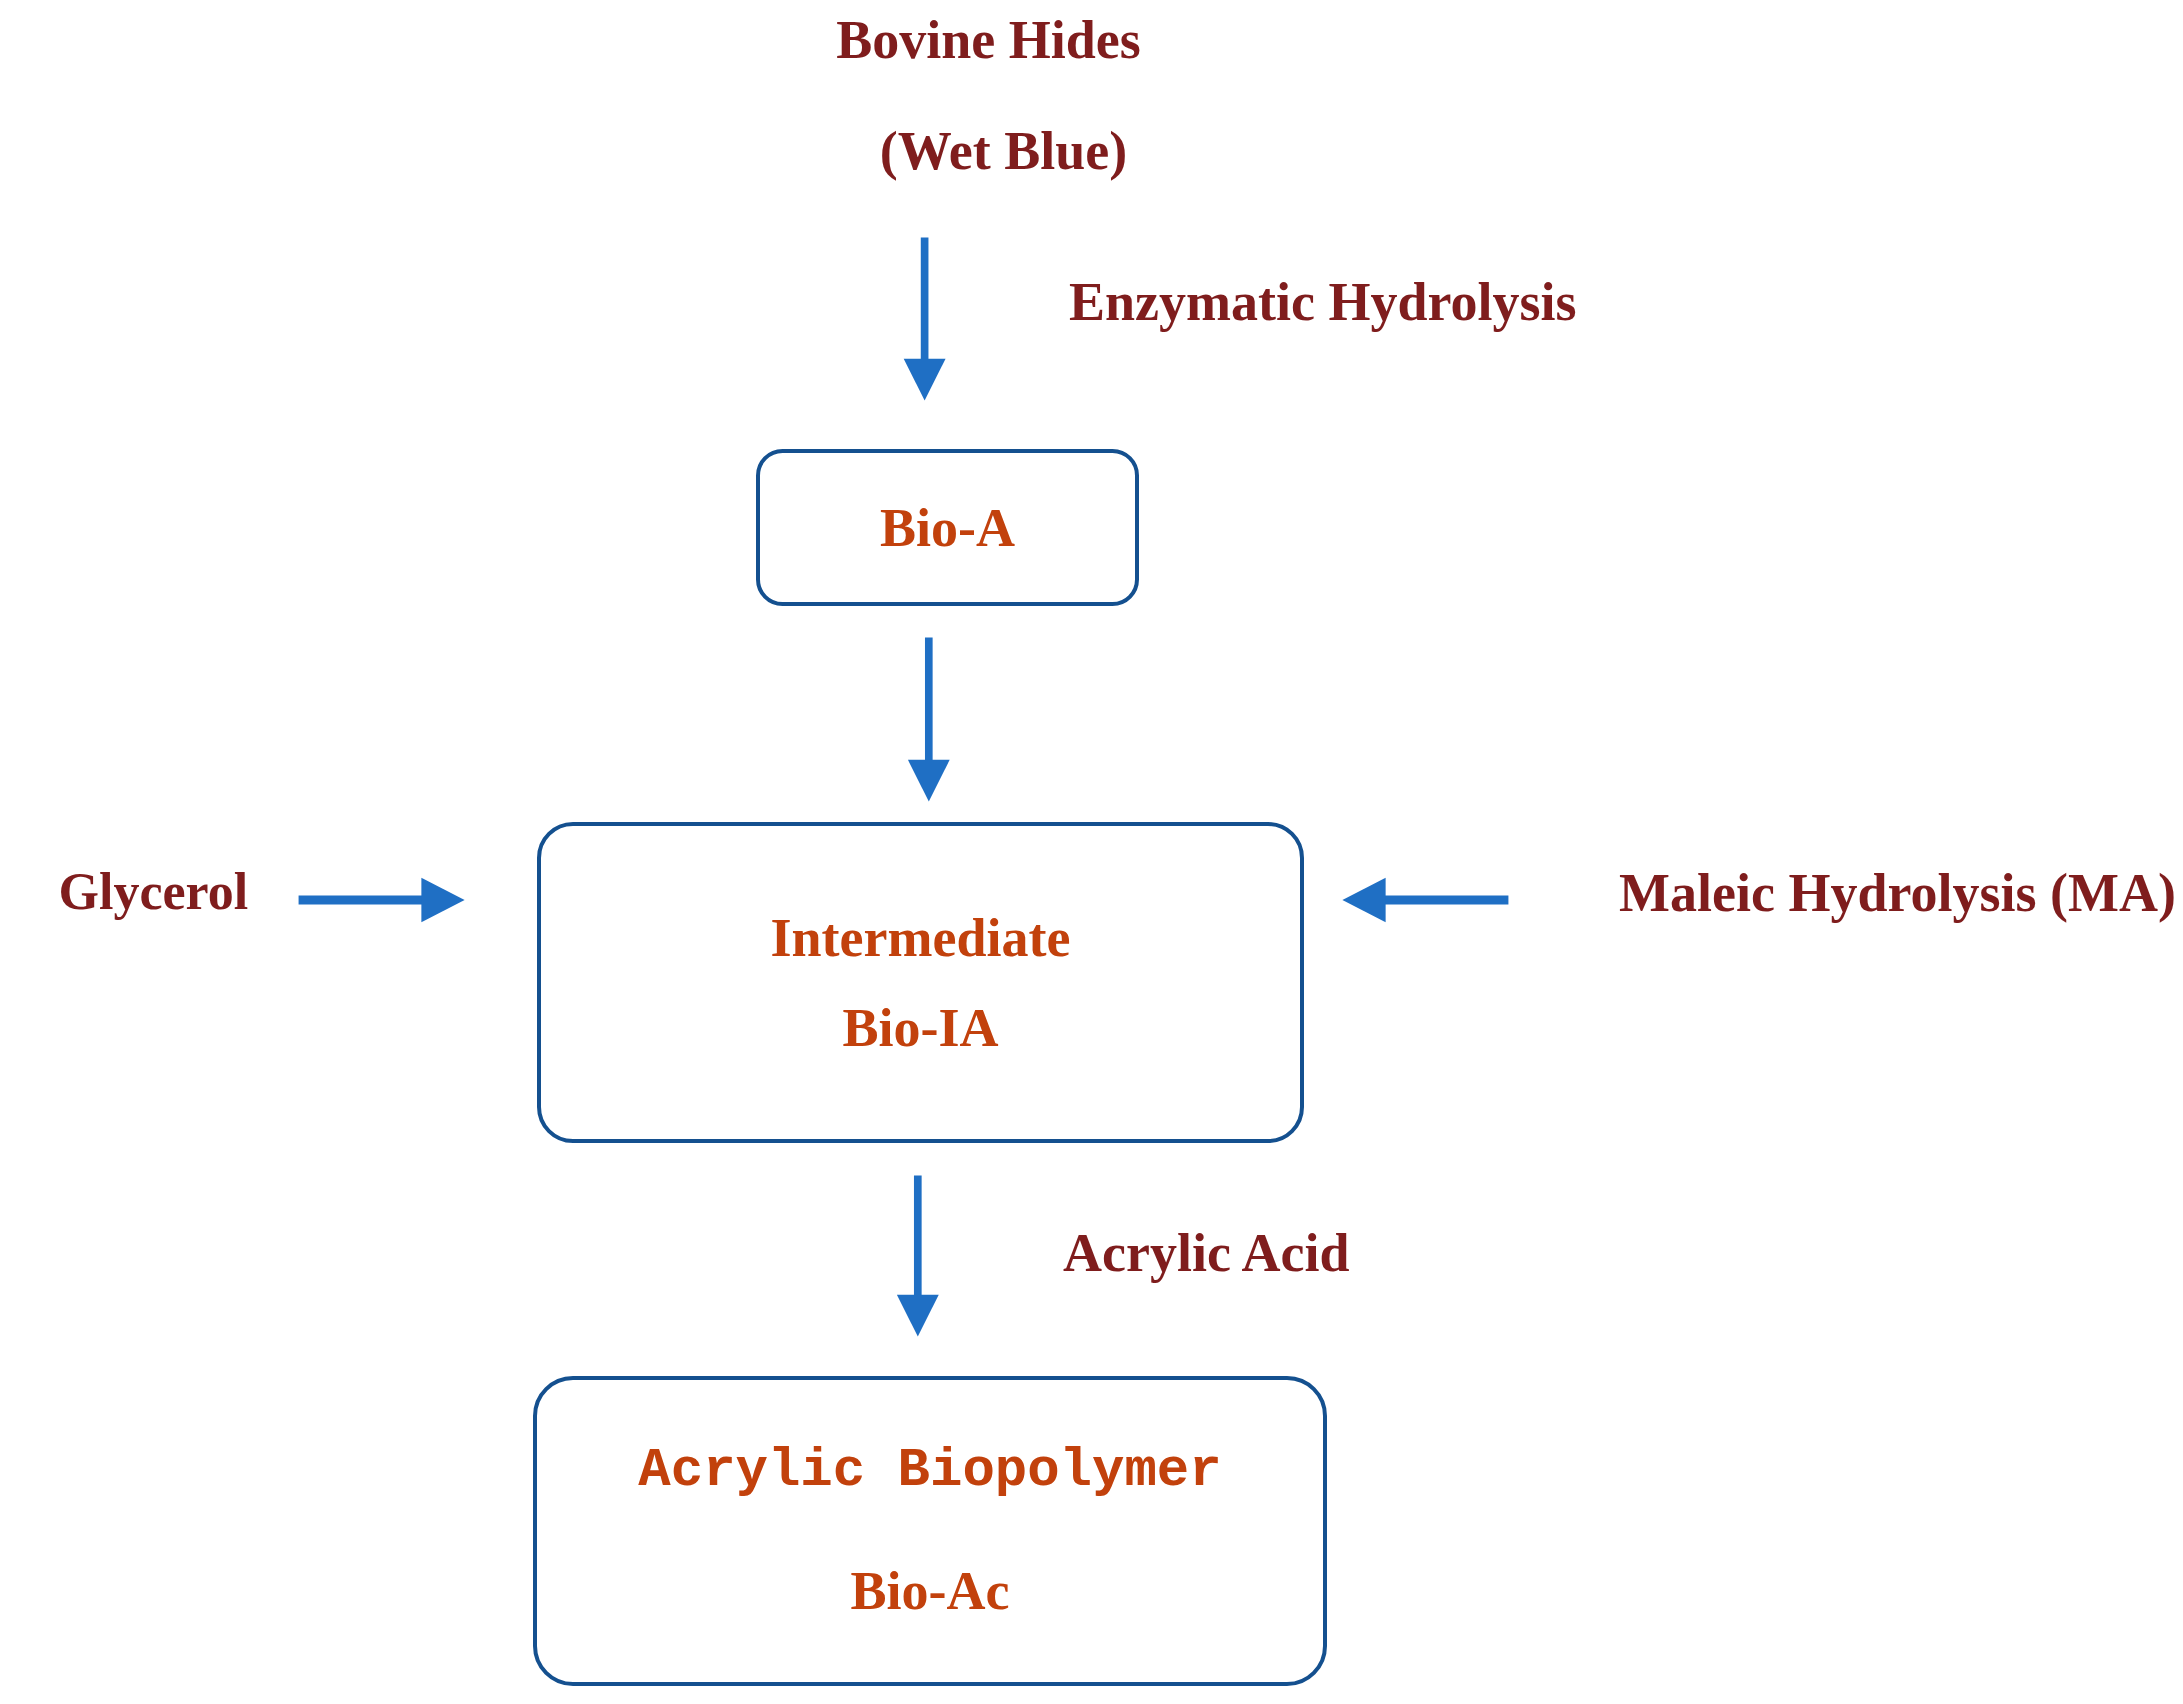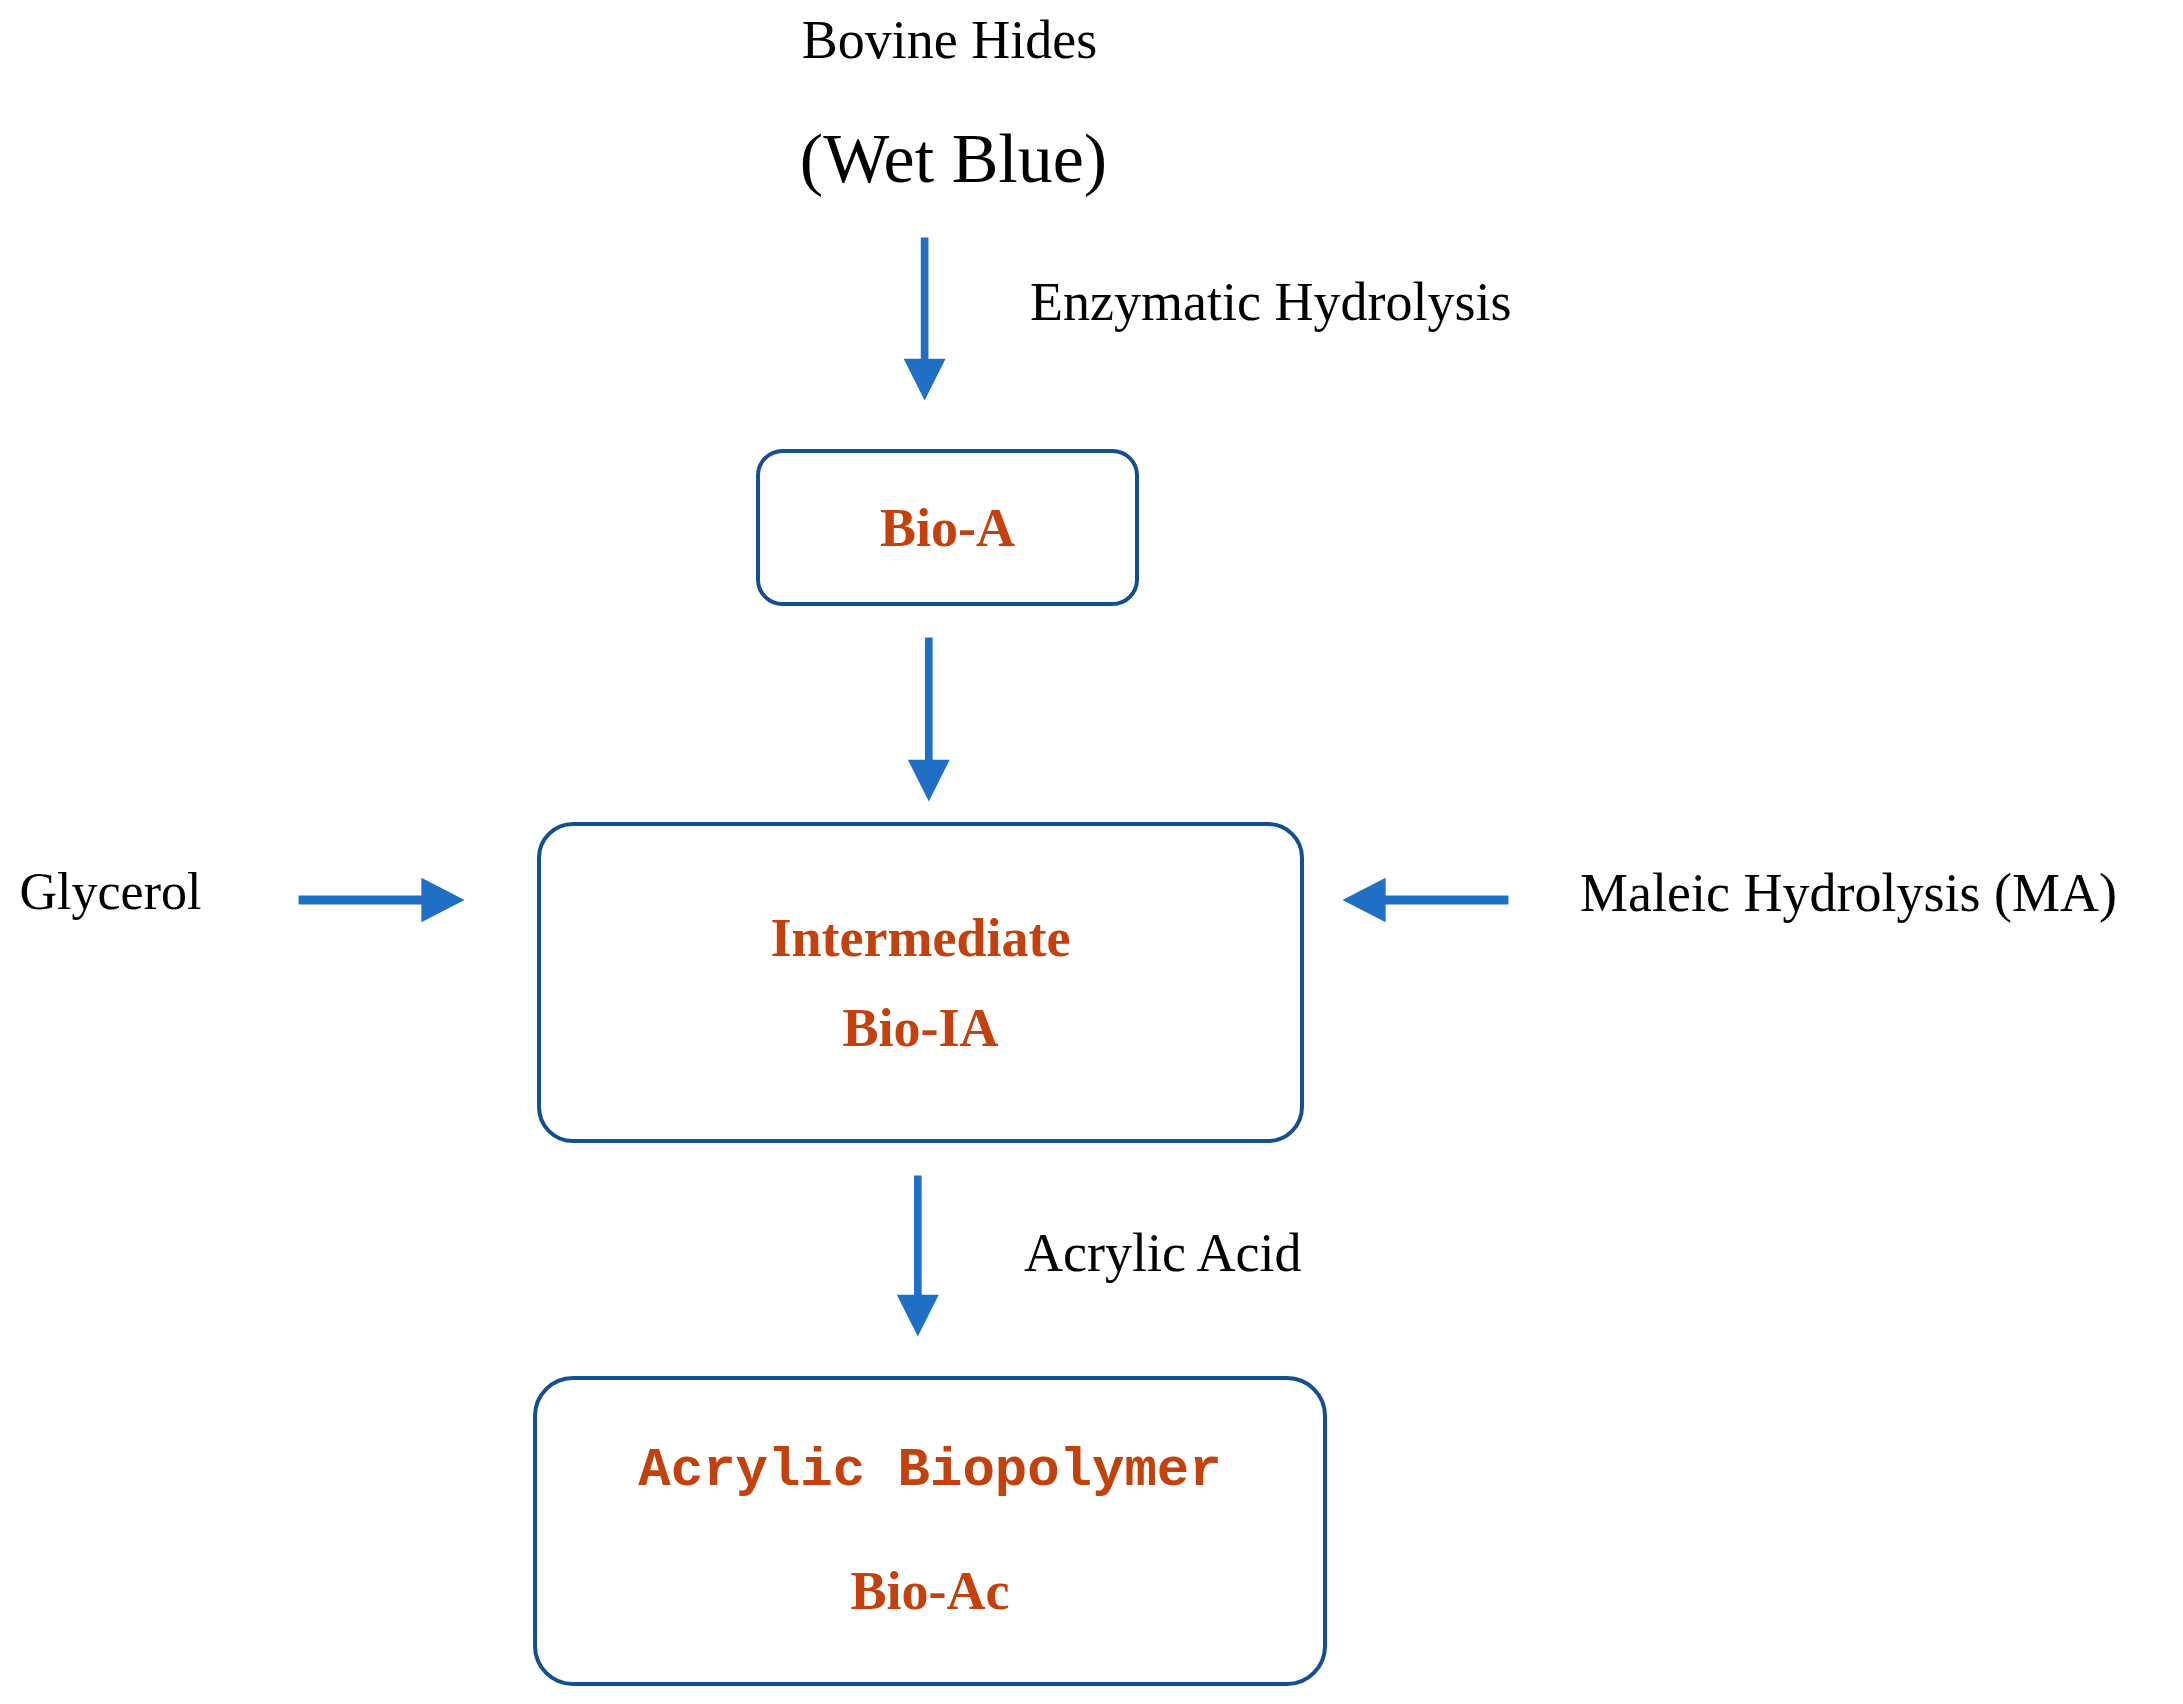--- a/index.html
+++ b/index.html
@@ -12,38 +12,39 @@
   }
   #canvas {
     position: relative;
     width: 2183px;
     height: 1705px;
     background: #ffffff;
     overflow: hidden;
   }
   .lbl {
     position: absolute;
-    font-weight: normal;
-    color: #000000;
+    font-weight: bold;
+    color: #7f1d1d;
     white-space: nowrap;
     line-height: 1.0;
     letter-spacing: 0px;
+    margin-left: 39px;
   }
   
   #bovine-hides-label {
     left: 0; top: 12.5px;
     width: 1899px;
     text-align: center;
     font-size: 54px;
   }
   #wet-blue-label {
-    left: 4px; top: 124px;
+    left: 15px; top: 124px;
     width: 1899px;
     text-align: center;
-    font-size: 70px;
+    font-size: 54px;
   }
   
   #enzymatic-hydrolysis-label {
     left: 1030px; top: 275px;
     font-size: 54px;
   }
   #glycerol-label {
     left: 19.5px; top: 866px;
     font-size: 52px;
   }

